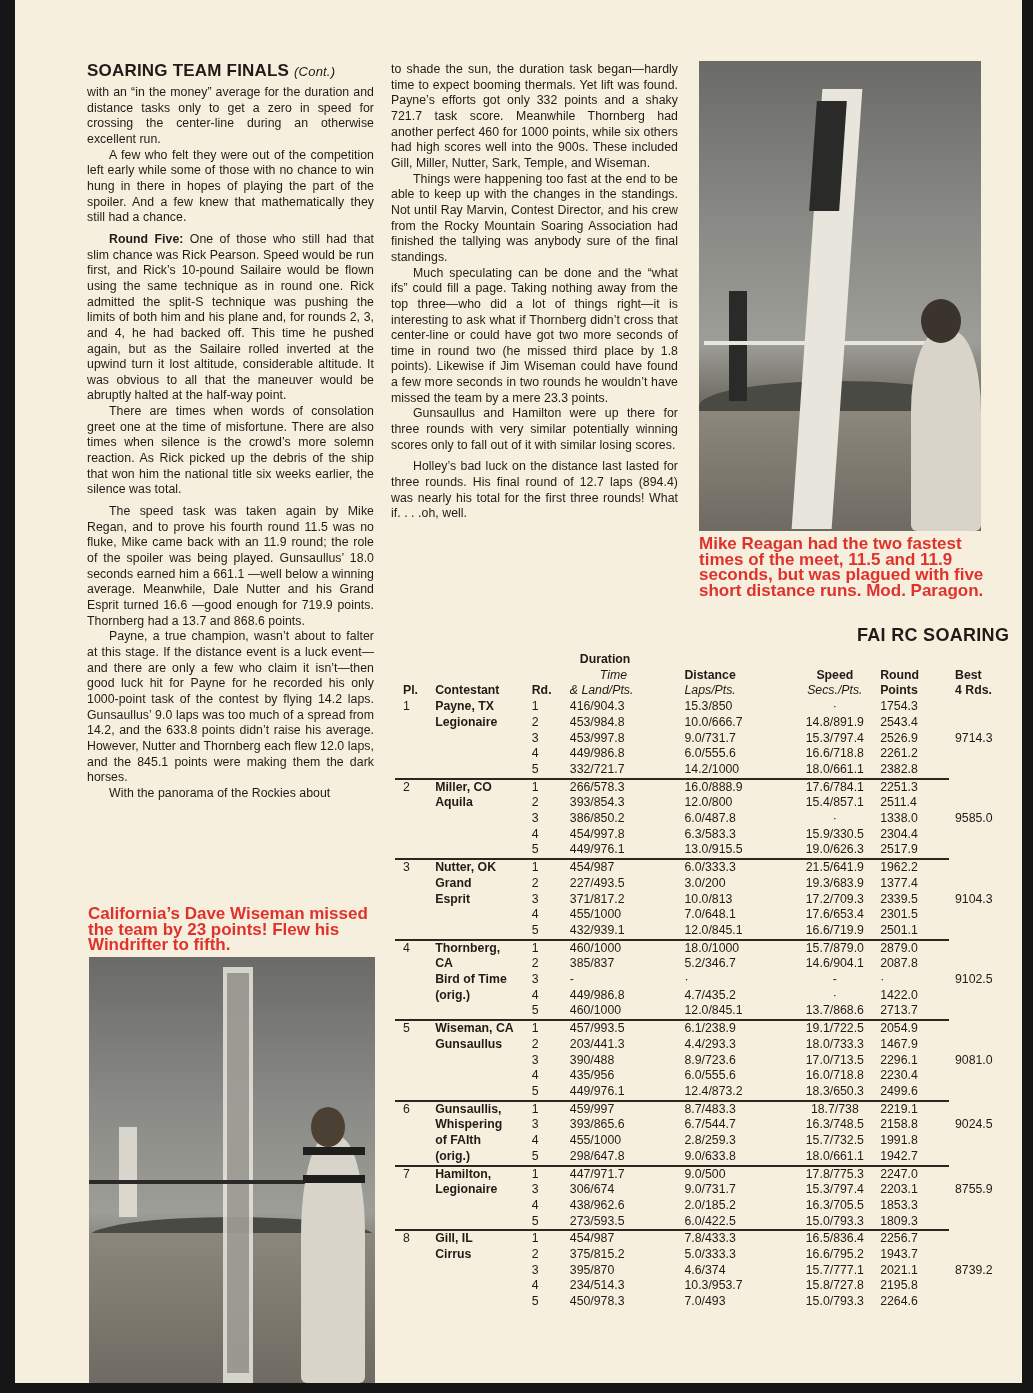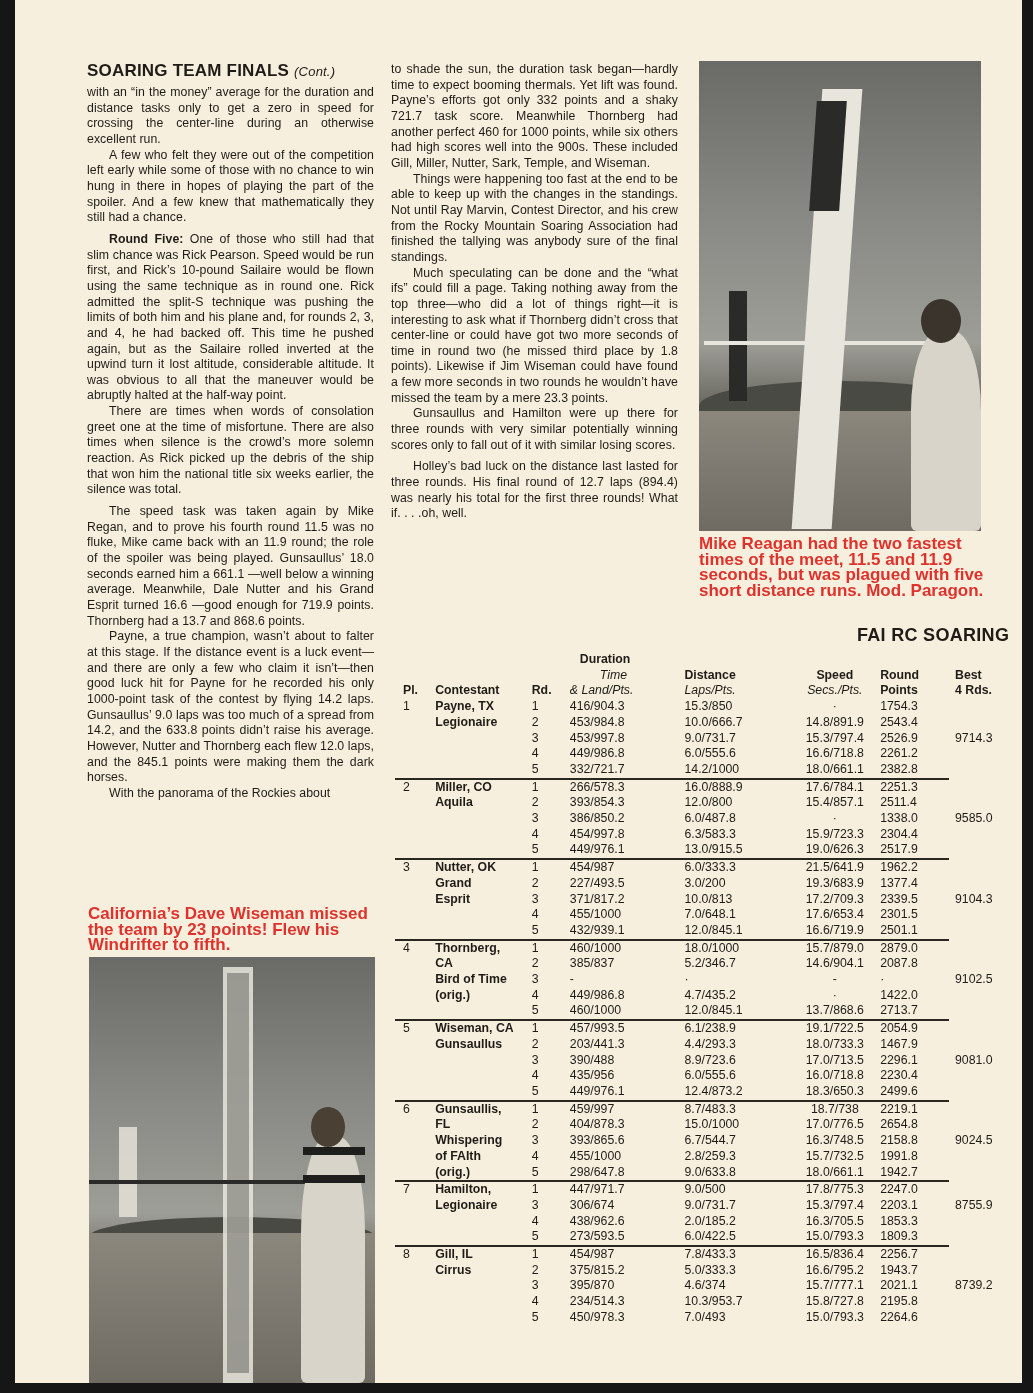--- a/index.html
+++ b/index.html
@@ -208,21 +208,21 @@
           <td class="c-spd">·</td>
           <td class="c-pts">1338.0</td>
           <td class="c-best">9585.0</td>
         </tr>
         <tr>
           <td class="c-pl"></td>
           <td class="c-name"></td>
           <td class="c-rd">4</td>
           <td class="c-dur">454/997.8</td>
           <td class="c-dist">6.3/583.3</td>
-          <td class="c-spd">15.9/723.3</td>
+          <td class="c-spd">15.9/330.5</td>
           <td class="c-pts">2304.4</td>
           <td class="c-best"></td>
         </tr>
         <tr class="last">
           <td class="c-pl"></td>
           <td class="c-name"></td>
           <td class="c-rd">5</td>
           <td class="c-dur">449/976.1</td>
           <td class="c-dist">13.0/915.5</td>
           <td class="c-spd">19.0/626.3</td>
@@ -384,30 +384,20 @@
           <td class="c-name">Gunsaullis,</td>
           <td class="c-rd">1</td>
           <td class="c-dur">459/997</td>
           <td class="c-dist">8.7/483.3</td>
           <td class="c-spd">18.7/738</td>
           <td class="c-pts">2219.1</td>
           <td class="c-best"></td>
         </tr>
         <tr>
           <td class="c-pl"></td>
-          <td class="c-name">FL</td>
-          <td class="c-rd">2</td>
-          <td class="c-dur">404/878.3</td>
-          <td class="c-dist">15.0/1000</td>
-          <td class="c-spd">17.0/776.5</td>
-          <td class="c-pts">2654.8</td>
-          <td class="c-best"></td>
-        </tr>
-        <tr>
-          <td class="c-pl"></td>
           <td class="c-name">Whispering</td>
           <td class="c-rd">3</td>
           <td class="c-dur">393/865.6</td>
           <td class="c-dist">6.7/544.7</td>
           <td class="c-spd">16.3/748.5</td>
           <td class="c-pts">2158.8</td>
           <td class="c-best">9024.5</td>
         </tr>
         <tr>
           <td class="c-pl"></td>

